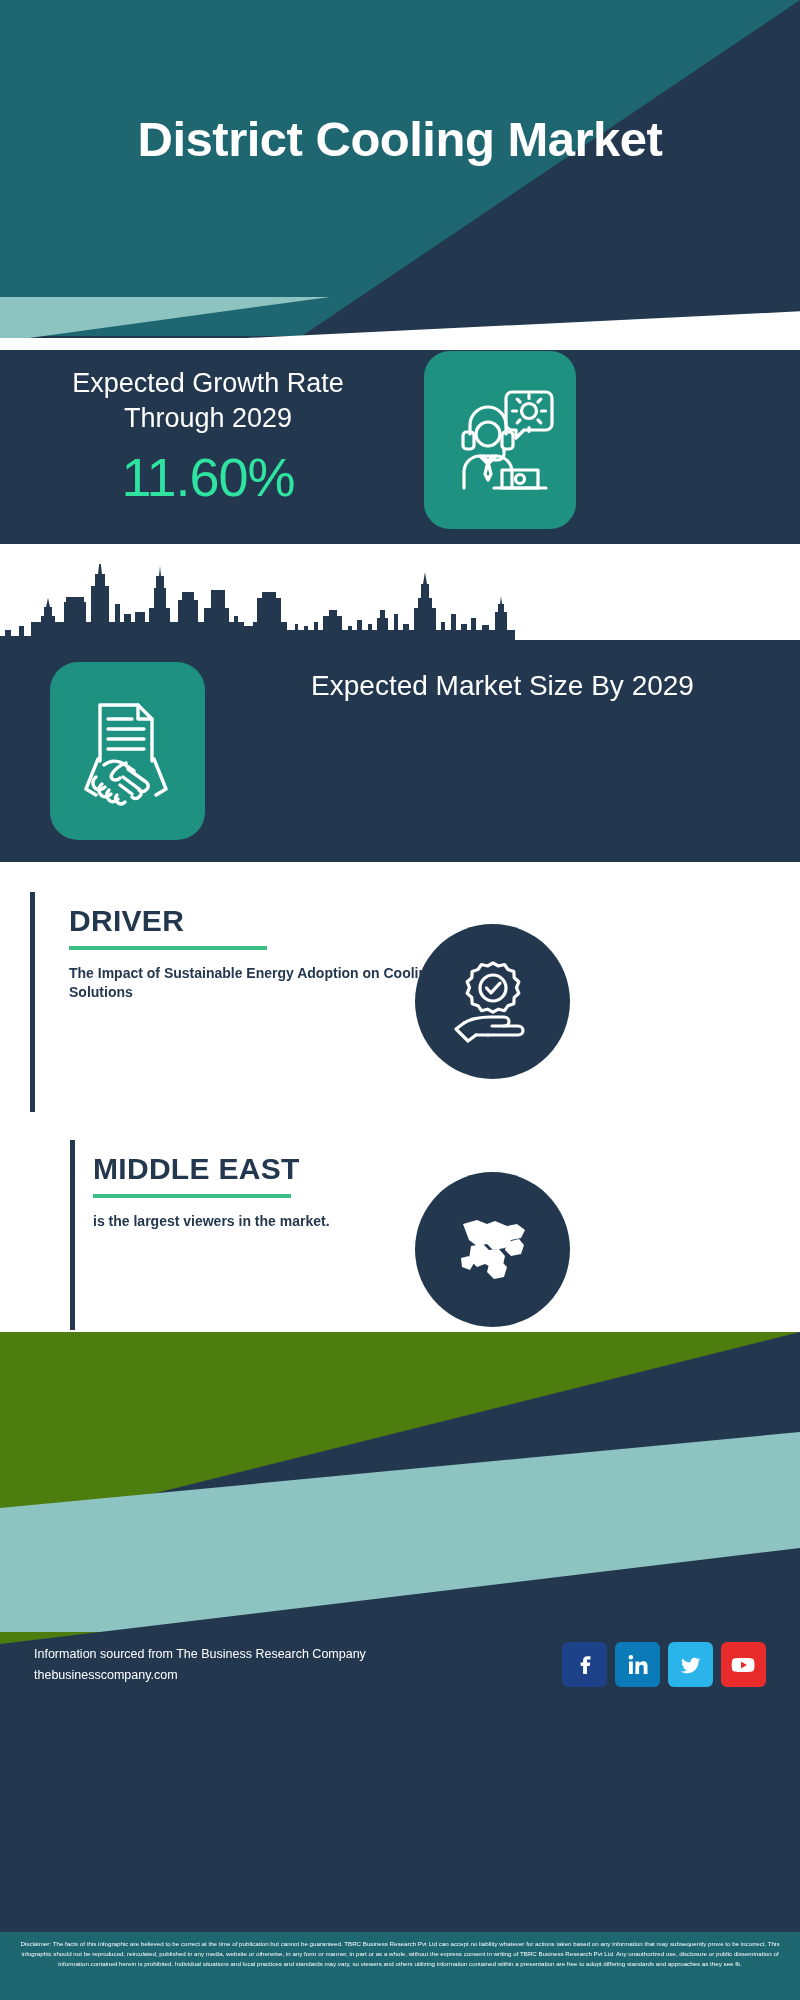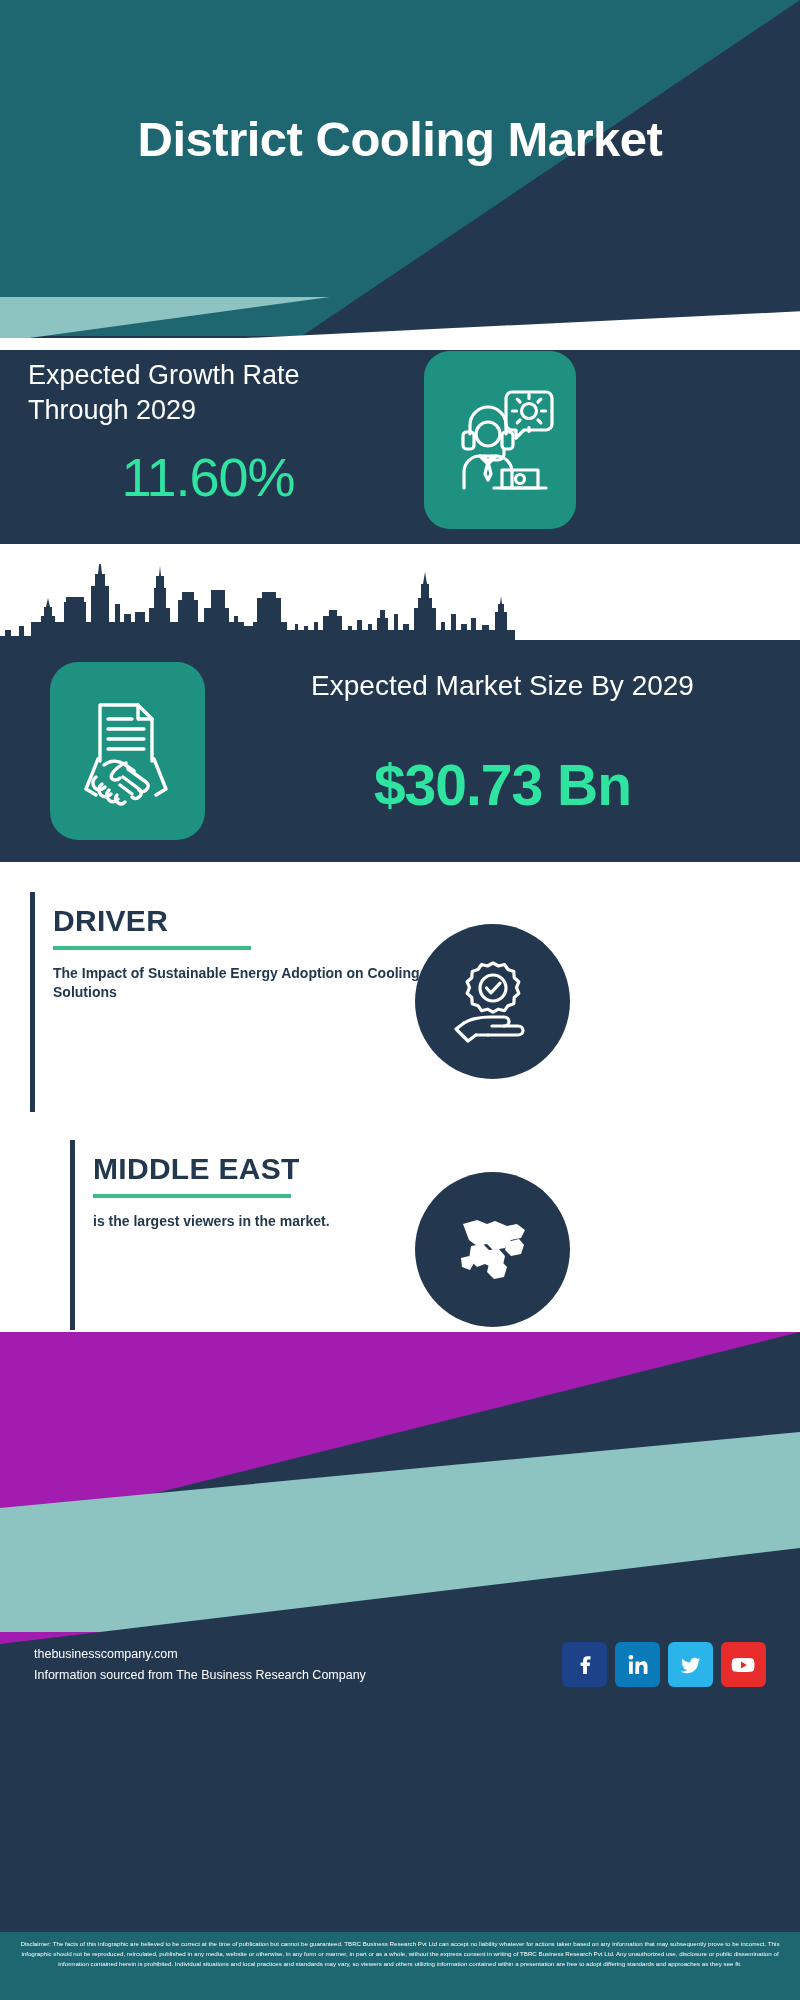--- a/index.html
+++ b/index.html
@@ -3,21 +3,21 @@
 <meta charset="utf-8">
 <style>
   * { margin:0; padding:0; box-sizing:border-box; }
   html,body { width:800px; height:2000px; }
   body {
     font-family:"Liberation Sans", sans-serif;
     background:#ffffff;
     position:relative;
     overflow:hidden;
   }
-  .page { position:relative; width:800px; height:2000px; background:#a21caf; }
+  .page { position:relative; width:800px; height:2000px; background:#4d7c0f; }
 
   
   .header {
     position:absolute; left:0; top:0; width:800px; height:340px;
     background:#1e6670; overflow:hidden;
   }
   .header-diag {
     position:absolute; right:0; top:0; width:800px; height:340px;
     background:#23384f;
     clip-path: polygon(100% 0, 100% 100%, 37% 100%, 100% 0);
@@ -42,22 +42,22 @@
     position:absolute; left:0; top:338px; width:800px; height:12px; background:#fff; z-index:5;
   }
 
   
   .growth {
     position:absolute; left:0; top:336px; width:800px; height:208px;
     background:#23384f; z-index:1;
   }
   .growth-inner { position:relative; width:800px; height:208px; }
   .growth-label {
-    position:absolute; left:28px; top:22px; width:360px;
-    color:#ffffff; font-size:27px; line-height:1.28; text-align:left;
+    position:absolute; left:28px; top:30px; width:360px;
+    color:#ffffff; font-size:27px; line-height:1.28; text-align:center;
   }
   .growth-value {
     position:absolute; left:28px; top:110px; width:360px;
     color:#2fe3a0; font-size:54px; font-weight:normal; text-align:center;
     letter-spacing:-1px;
   }
   .agent-badge {
     position:absolute; left:424px; top:15px; width:152px; height:178px;
     background:#1f9180; border-radius:26px;
     display:flex; align-items:center; justify-content:center;
@@ -229,27 +229,26 @@
             <path d="M34 93 c-4 3 -4 8 -1 11 c3 3 7 2 10 -1"></path>
             <path d="M41 99 c-3 3 -3 7 0 10 c3 3 6 2 9 -1"></path>
             <path d="M49 104 c-2 2 -2 5 0 7 c3 3 6 2 8 0"></path>
             <path d="M60 78 l18 13 c3 2 3 6 0 8 c-2 2 -5 2 -7 0"></path>
             <path d="M55 86 l16 12 c3 2 3 6 0 8 c-2 2 -5 2 -7 0"></path>
             <path d="M52 94 l12 9"></path>
           </g>
         </svg>
       </div>
       <div class="market-label">Expected Market Size By 2029</div>
-      <div class="market-value">$30.73 Bn</div>
     </div>
   </div>
 
   <div class="insights">
 
-    <div class="insight" style="top:30px; height:220px;">
+    <div class="insight" style="top:30px; height:220px;gap:16px;">
       <div class="insight-bar"></div>
       <div class="insight-body">
         <div class="insight-heading">DRIVER</div>
         <div class="insight-rule"></div>
         <div class="insight-text">The Impact of Sustainable Energy Adoption on Cooling Solutions</div>
       </div>
     </div>
     <div class="insight-circle" style="left:415px; top:62px;">
       <svg width="98" height="98" viewBox="0 0 98 98">
         <g fill="none" stroke="#ffffff" stroke-width="3.2" stroke-linejoin="round" stroke-linecap="round">
@@ -286,22 +285,22 @@
     </div>
 
   </div>
 
   <div class="footer">
     <div class="footer-wedge-navy"></div>
     <div class="footer-light"></div>
     <div class="footer-navy-main"></div>
     <div class="footer-content">
       <div>
+        <div class="footer-text">Information sourced from The Business Research Company</div>
         <div class="footer-text">thebusinesscompany.com</div>
-        <div class="footer-text">Information sourced from The Business Research Company</div>
       </div>
       <div class="social">
         <a class="social-btn fb">
           <svg width="26" height="26" viewBox="0 0 26 26">
               <path fill="#fff" d="M16.4 7.6h2.1V4.2h-3c-3 0-4.4 1.8-4.4 4.3v2.1H8.6v3.5h2.5V22h3.9v-7.9h2.7l.5-3.5h-3.2V8.9c0-.9.4-1.3 1.4-1.3z"></path>
             </svg>
         </a>
         <a class="social-btn li">
           <svg width="26" height="26" viewBox="0 0 26 26">
               <g fill="#fff">

